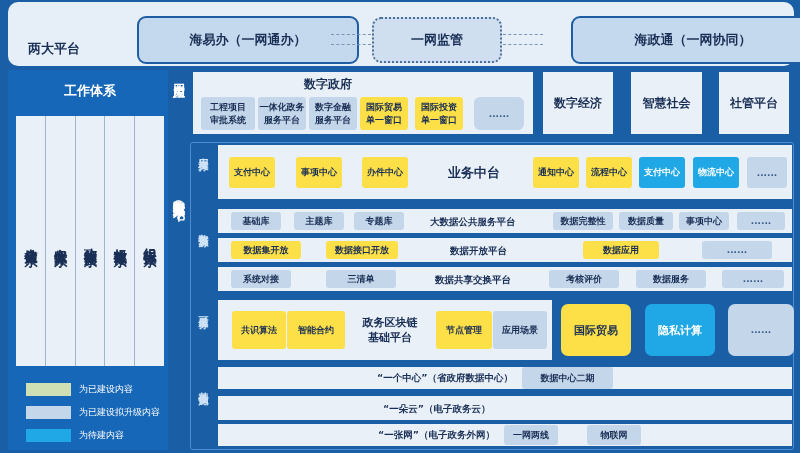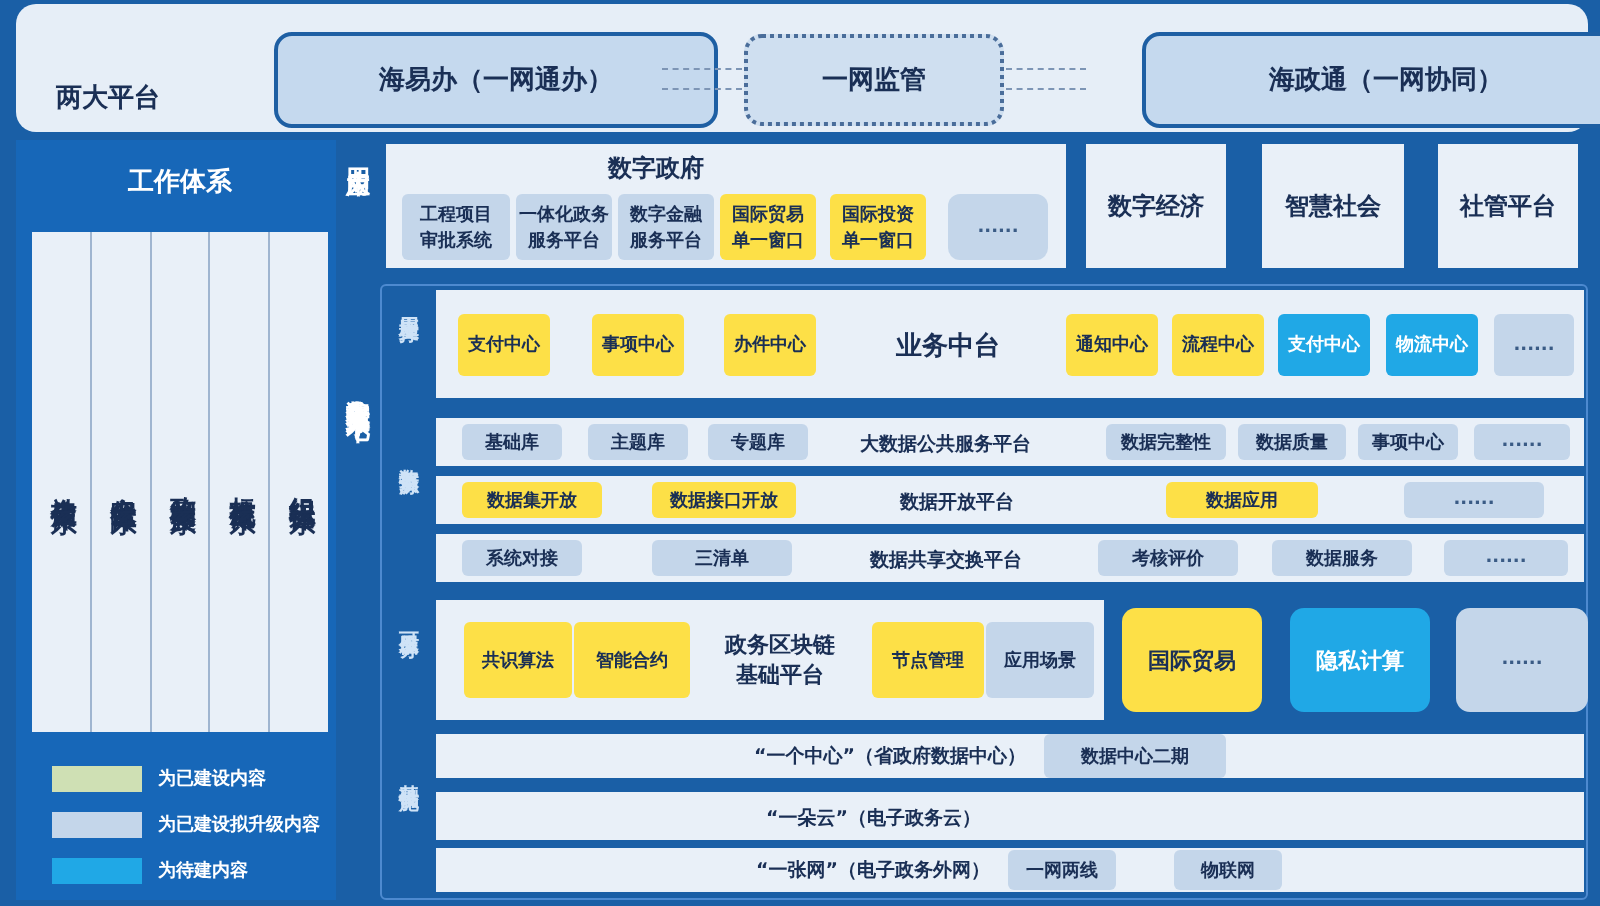--- a/index.html
+++ b/index.html
@@ -12,21 +12,21 @@
   #top-band { left: 8px; top: 2px; width: 786px; height: 64px; background: #e6eef7; border-radius: 10px; }
   #top-label { left: 28px; top: 40px; font-size: 13px; font-weight: bold; color: #1a2f55; }
   .plat { background: #c5d9ee; border: 2px solid #1e5fa3; border-radius: 9px; color: #1a2f55; font-size: 13px; font-weight: bold; margin-left: 29px; }
   .plat-dotted { background: #cfdff0; border: 2px dotted #4a6d9a; border-radius: 9px; color: #1a2f55; font-size: 13px; font-weight: bold; }
   .arrow-line { border-top: 1px dashed #7d95b5; height: 0; }
 
   
   #work-title { left: 30px; top: 82px; font-size: 13px; font-weight: bold; color: #ffffff; width: 120px; text-align:center; }
   .work-col { background: #e9f0f8; border-right: 1px solid #9fb5d0; font-size: 13px; font-weight: bold; color: #1a2f55; }
   .legend-swatch { width: 45px; height: 13px; }
-  .legend-text { font-size: 9px; color: #ffffff; font-weight: bold; }
+  .legend-text { font-size: 9px; color: #ffffff; font-weight: normal; }
 
   
   .side-label { color: #ffffff; font-size: 12px; font-weight: bold; }
   .sub-label { color: #cfe3f7; font-size: 10px; font-weight: bold; }
 
   .panel { background: #e9f0f8; }
   .chip { font-size: 9px; font-weight: bold; color: #1a2f55; border-radius: 3px; }
   .green { background: #fde047; }
   .grey { background: #c4d6ea; }
   .cyan { background: #20a8e6; color: #ffffff; }

